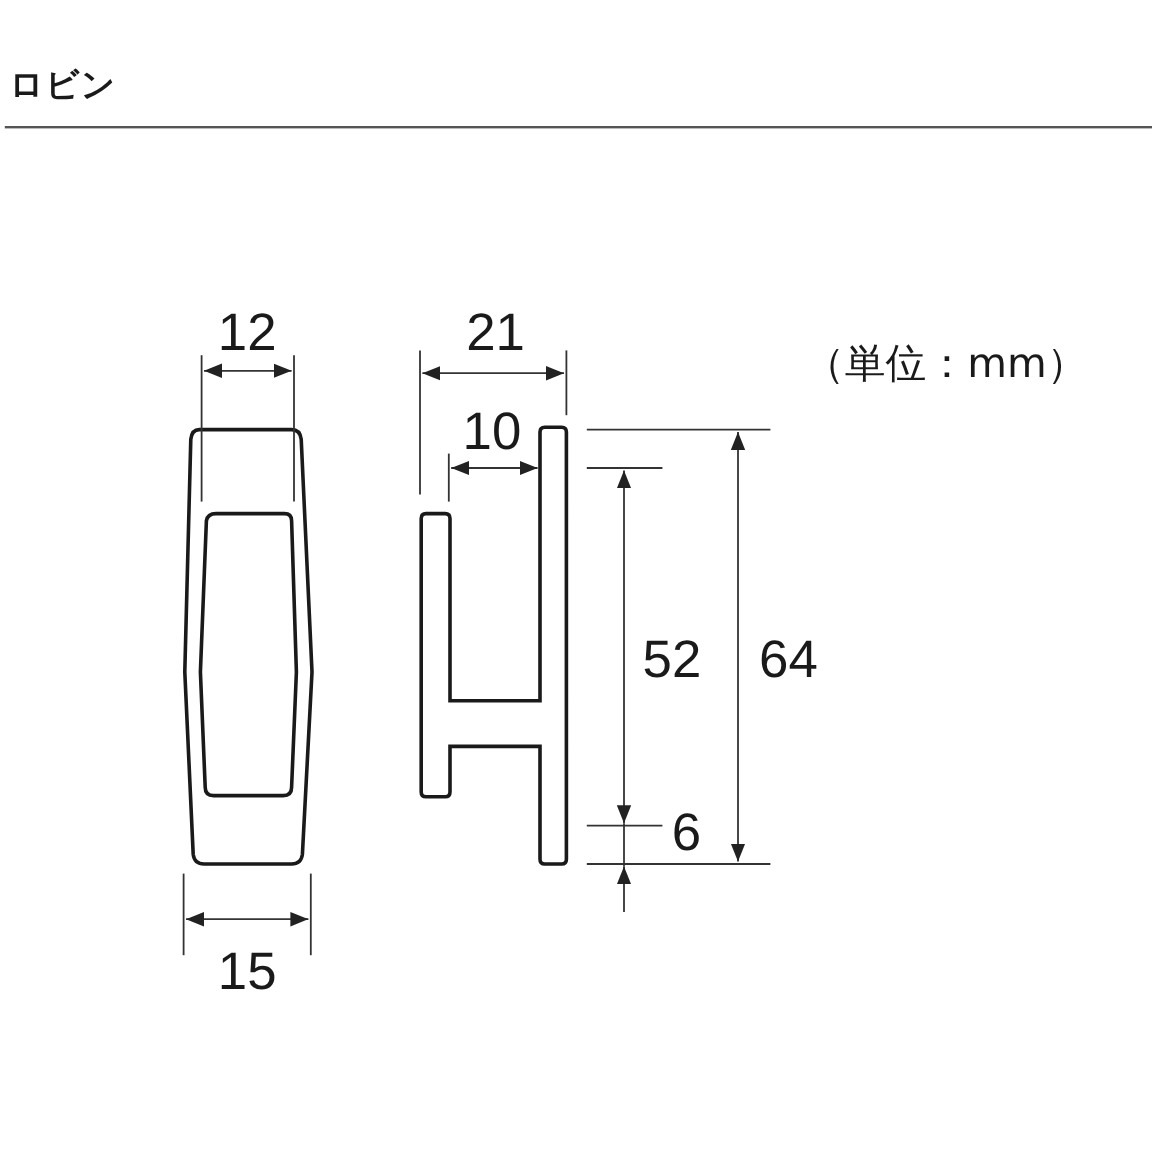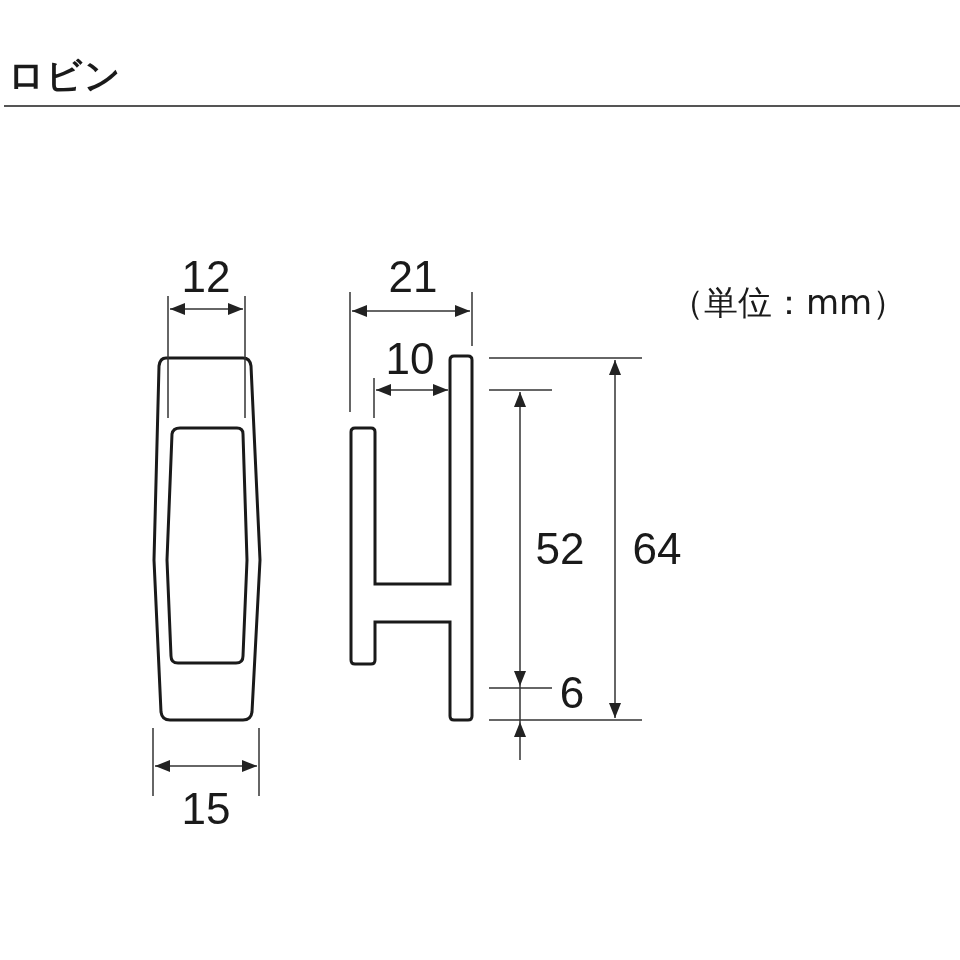--- a/index.html
+++ b/index.html
@@ -1,17 +1,17 @@
 <!DOCTYPE html>
 <html><head>
 <meta charset="utf-8">
 <style>
   html, body { margin:0; padding:0; background:#ffffff; }
   body { width:960px; height:960px; position:relative; overflow:hidden; font-family:"DejaVu Sans","Liberation Sans",sans-serif; }
-  .title { position:absolute; left:8px; top:52px; font-size:36px; font-weight:bold; color:#1a1a1a; letter-spacing:1px;font-family:Liberation Serif, serif; }
+  .title { position:absolute; left:8px; top:52px; font-size:28px; font-weight:bold; color:#1a1a1a; letter-spacing:1px;font-family:Liberation Serif, serif; }
   .rule { position:absolute; left:4px; top:105px; width:956px; height:2px; background:#555; }
   svg { position:absolute; left:0; top:0; }
   .dim { font-family:"Liberation Sans","DejaVu Sans",sans-serif; font-size:44px; fill:#1a1a1a; }
   .unit { font-family:"DejaVu Sans",sans-serif; font-size:34px; fill:#1a1a1a; }
 </style>
 </head>
 <body>
 
 <div class="title">ロビン</div>
 <div class="rule"></div>

